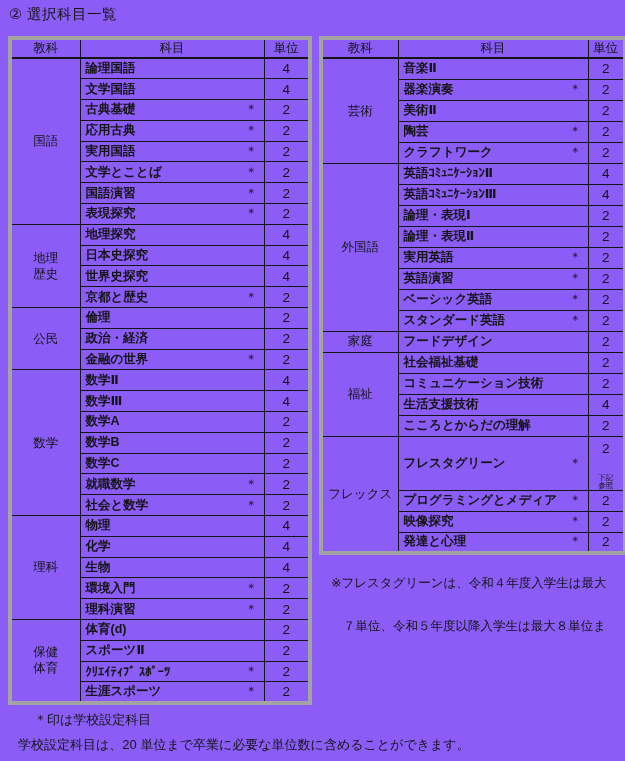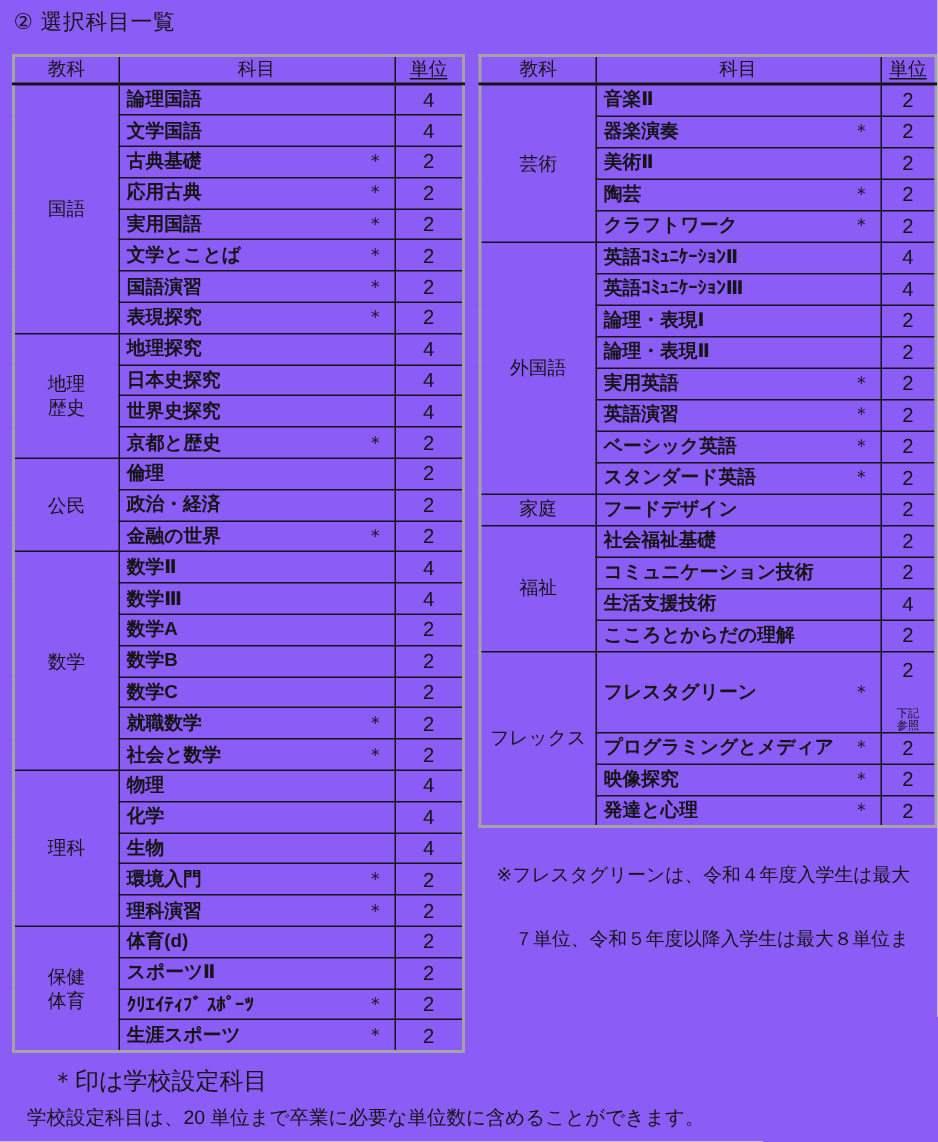--- a/index.html
+++ b/index.html
@@ -7,52 +7,52 @@
   .page {
     position: relative; width: 625px; height: 761px; overflow: hidden;
     background: #8b5cf6; color: #151515;
     font-family: "Liberation Sans", "DejaVu Sans", sans-serif;
   }
   .title { position: absolute; left: 9px; top: 5px; font-size: 14.5px; letter-spacing: 0.5px; }
 
   table.subjects {
     position: absolute; top: 36px;
     border-collapse: collapse; table-layout: fixed;
-    border: 2px solid #a3a3a3;
+    border: 4px solid #a3a3a3;
   }
   #left-table  { left: 8px;   width: 300px; }
   #right-table { left: 319px; width: 304px; }
   #left-table  col.c-area { width: 70px; }
   #left-table  col.c-subj { width: 184px; }
   #left-table  col.c-cred { width: 46px; }
   #right-table col.c-area { width: 77px; }
   #right-table col.c-subj { width: 190px; }
   #right-table col.c-cred { width: 37px; }
 
   th, td { border: 1px solid #151515; padding: 0; overflow: hidden; }
   thead tr { height: 18px; }
   th { font-weight: normal; font-size: 12.5px; border-bottom: 2px solid #151515; }
-  th.u { text-decoration: underline; text-underline-offset: 2px; }
+  th.u { text-underline-offset: 2px; }
 
   #left-table  tbody tr { height: 20.8px; }
   #right-table tbody tr { height: 21px; }
   tr.tall { height: 42px; }
 
   td.kyoka { text-align: center; font-size: 12.5px; white-space: pre-line; line-height: 1.3; }
   td.subj  { font-size: 12.5px; vertical-align: middle; }
   .srow { display: flex; justify-content: space-between; align-items: center; padding: 0 6px 0 5px; }
   .sname { white-space: nowrap; font-weight: bold; }
   .ast { flex: none; font-size: 12.5px; }
   td.cred { text-align: center; font-size: 13.5px; }
   td.cred .num { line-height: 15px; margin-top: 4px; }
   .crednote { font-size: 7.5px; line-height: 8px; white-space: pre-line; margin-top: 18px; }
 
   .note { position: absolute; left: 331px; top: 574px; width: 294px; font-size: 12.5px; line-height: 1.55; }
   .note .ind { padding-left: 12px; margin-top: 24px; }
-  .footnote1 { position: absolute; left: 34px; top: 711px; font-size: 16px; }
+  .footnote1 { position: absolute; left: 34px; top: 711px; font-size: 13px; }
   .footnote2 { position: absolute; left: 18px; top: 736px; font-size: 13px; }
 </style>
 </head>
 <body>
 
 <div class="page">
 
   <div class="title">② 選択科目一覧</div>
 
   <table class="subjects" id="left-table">

